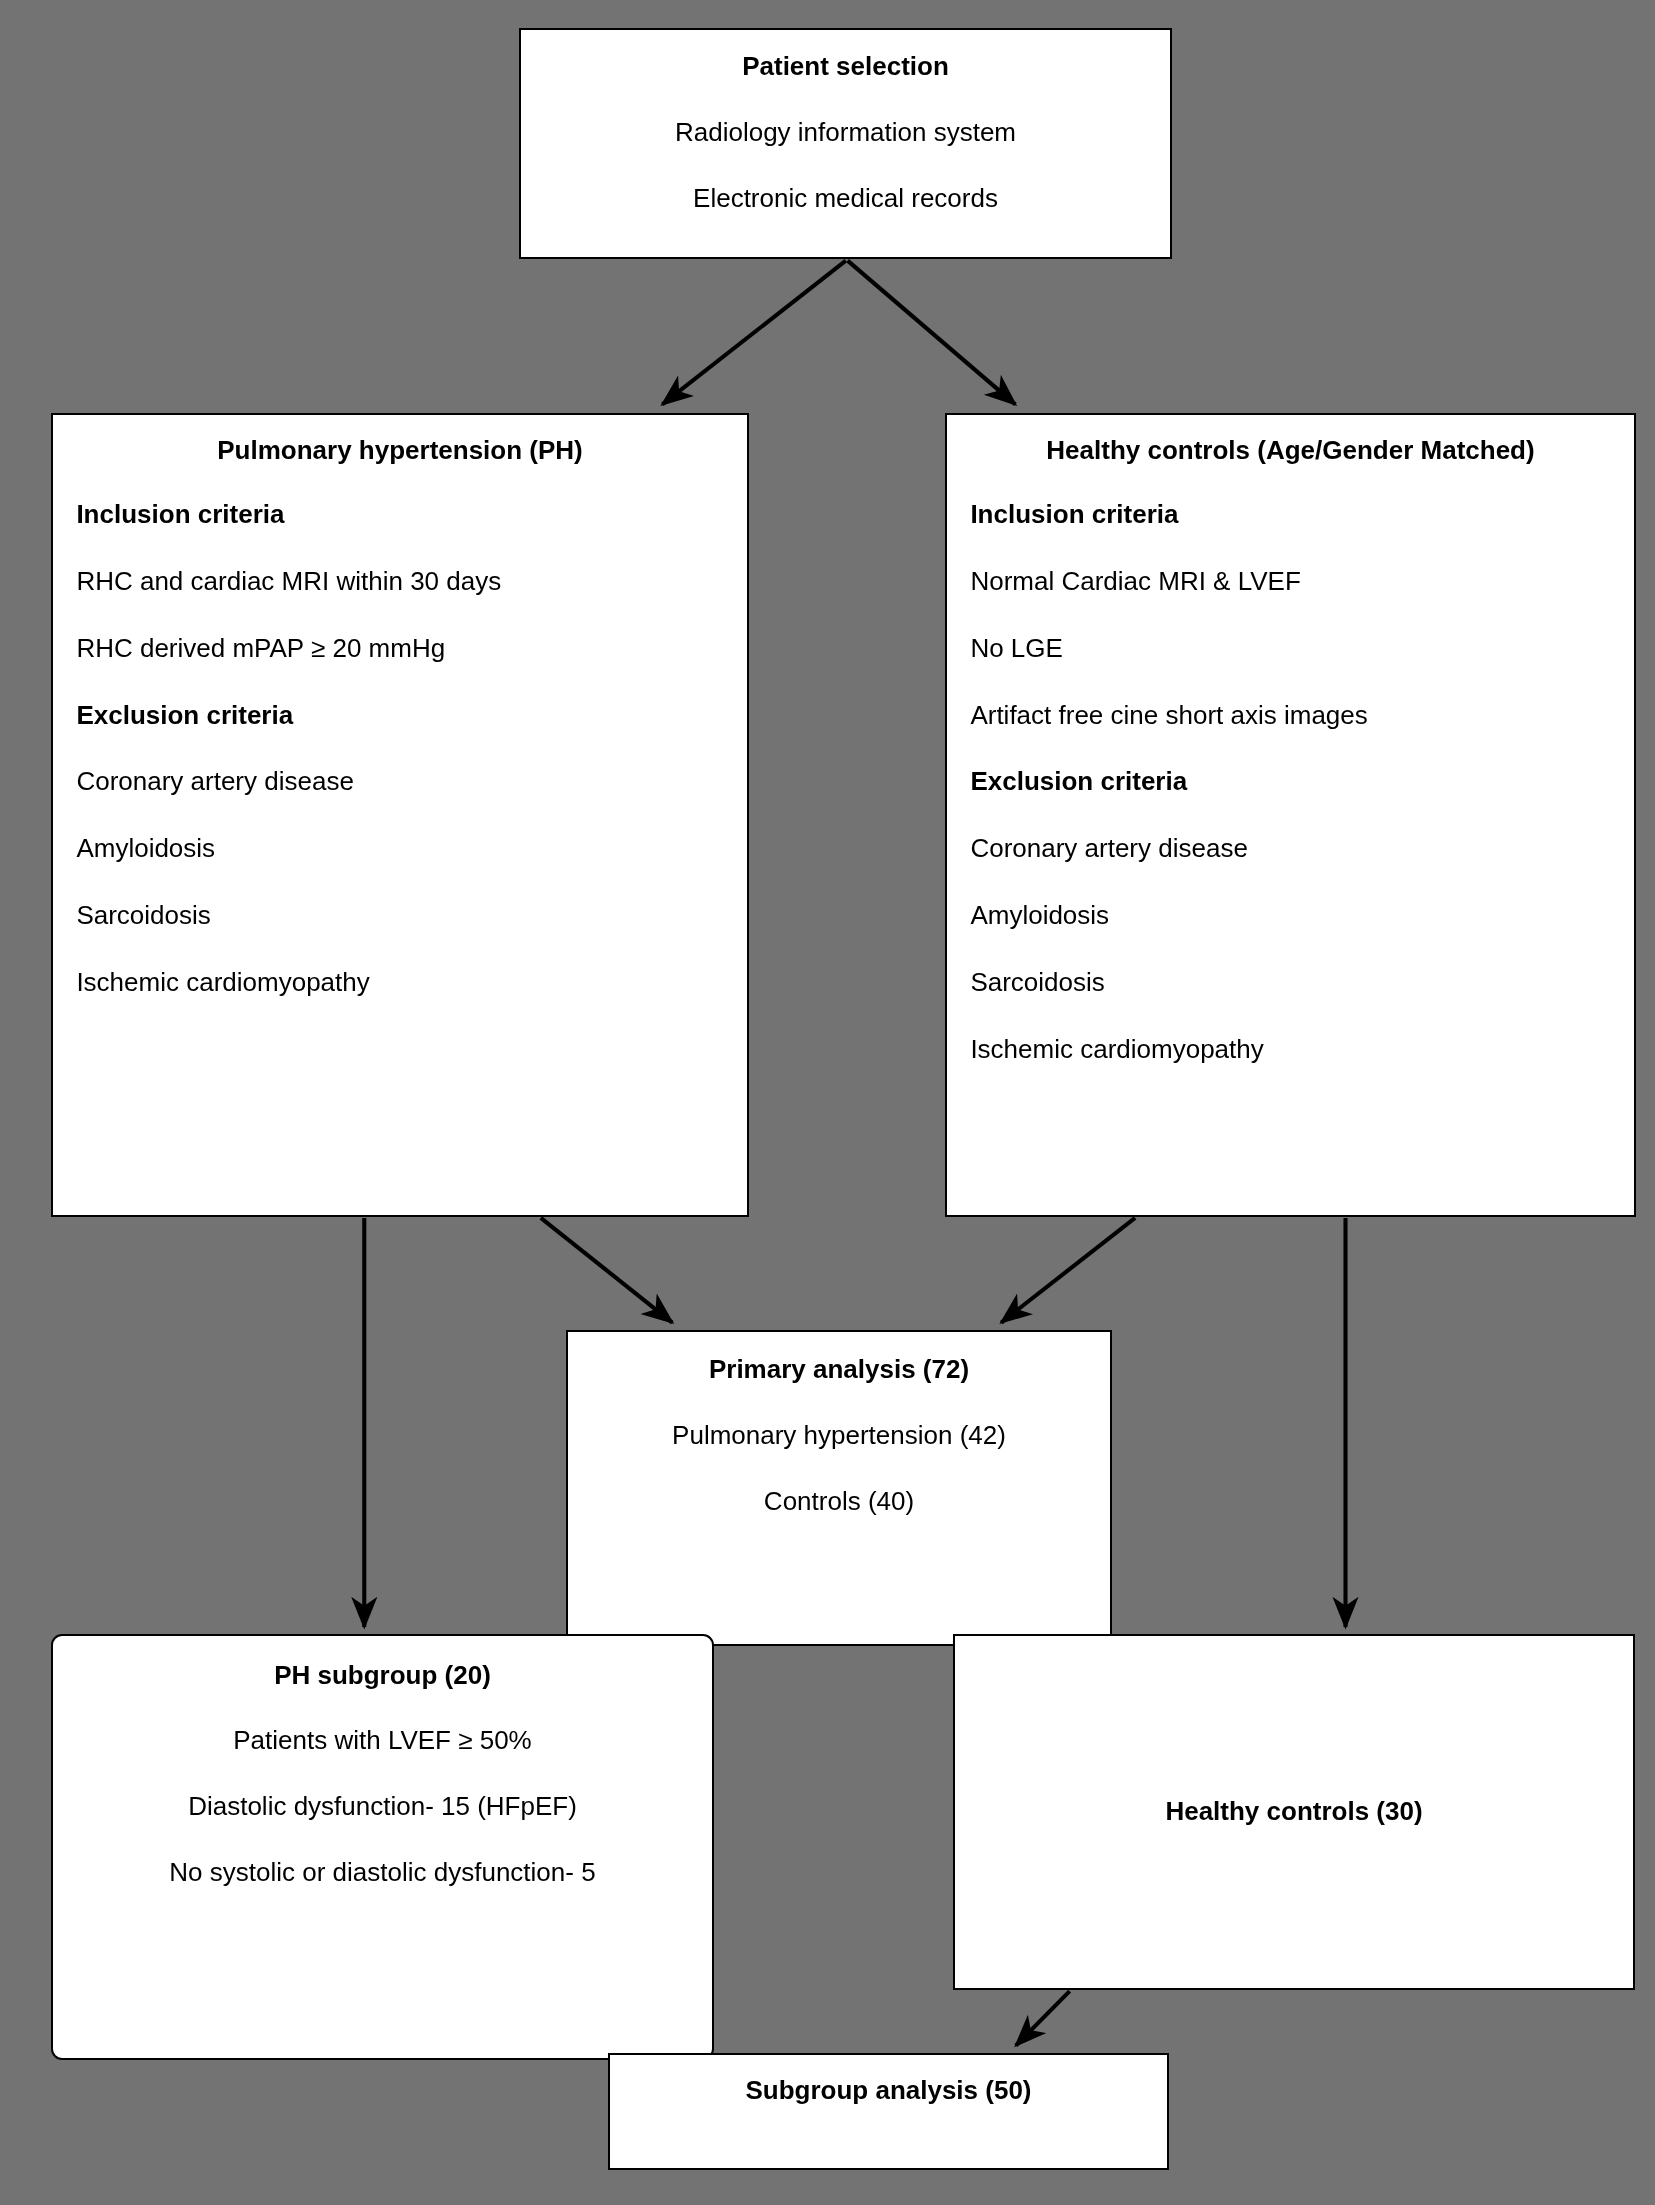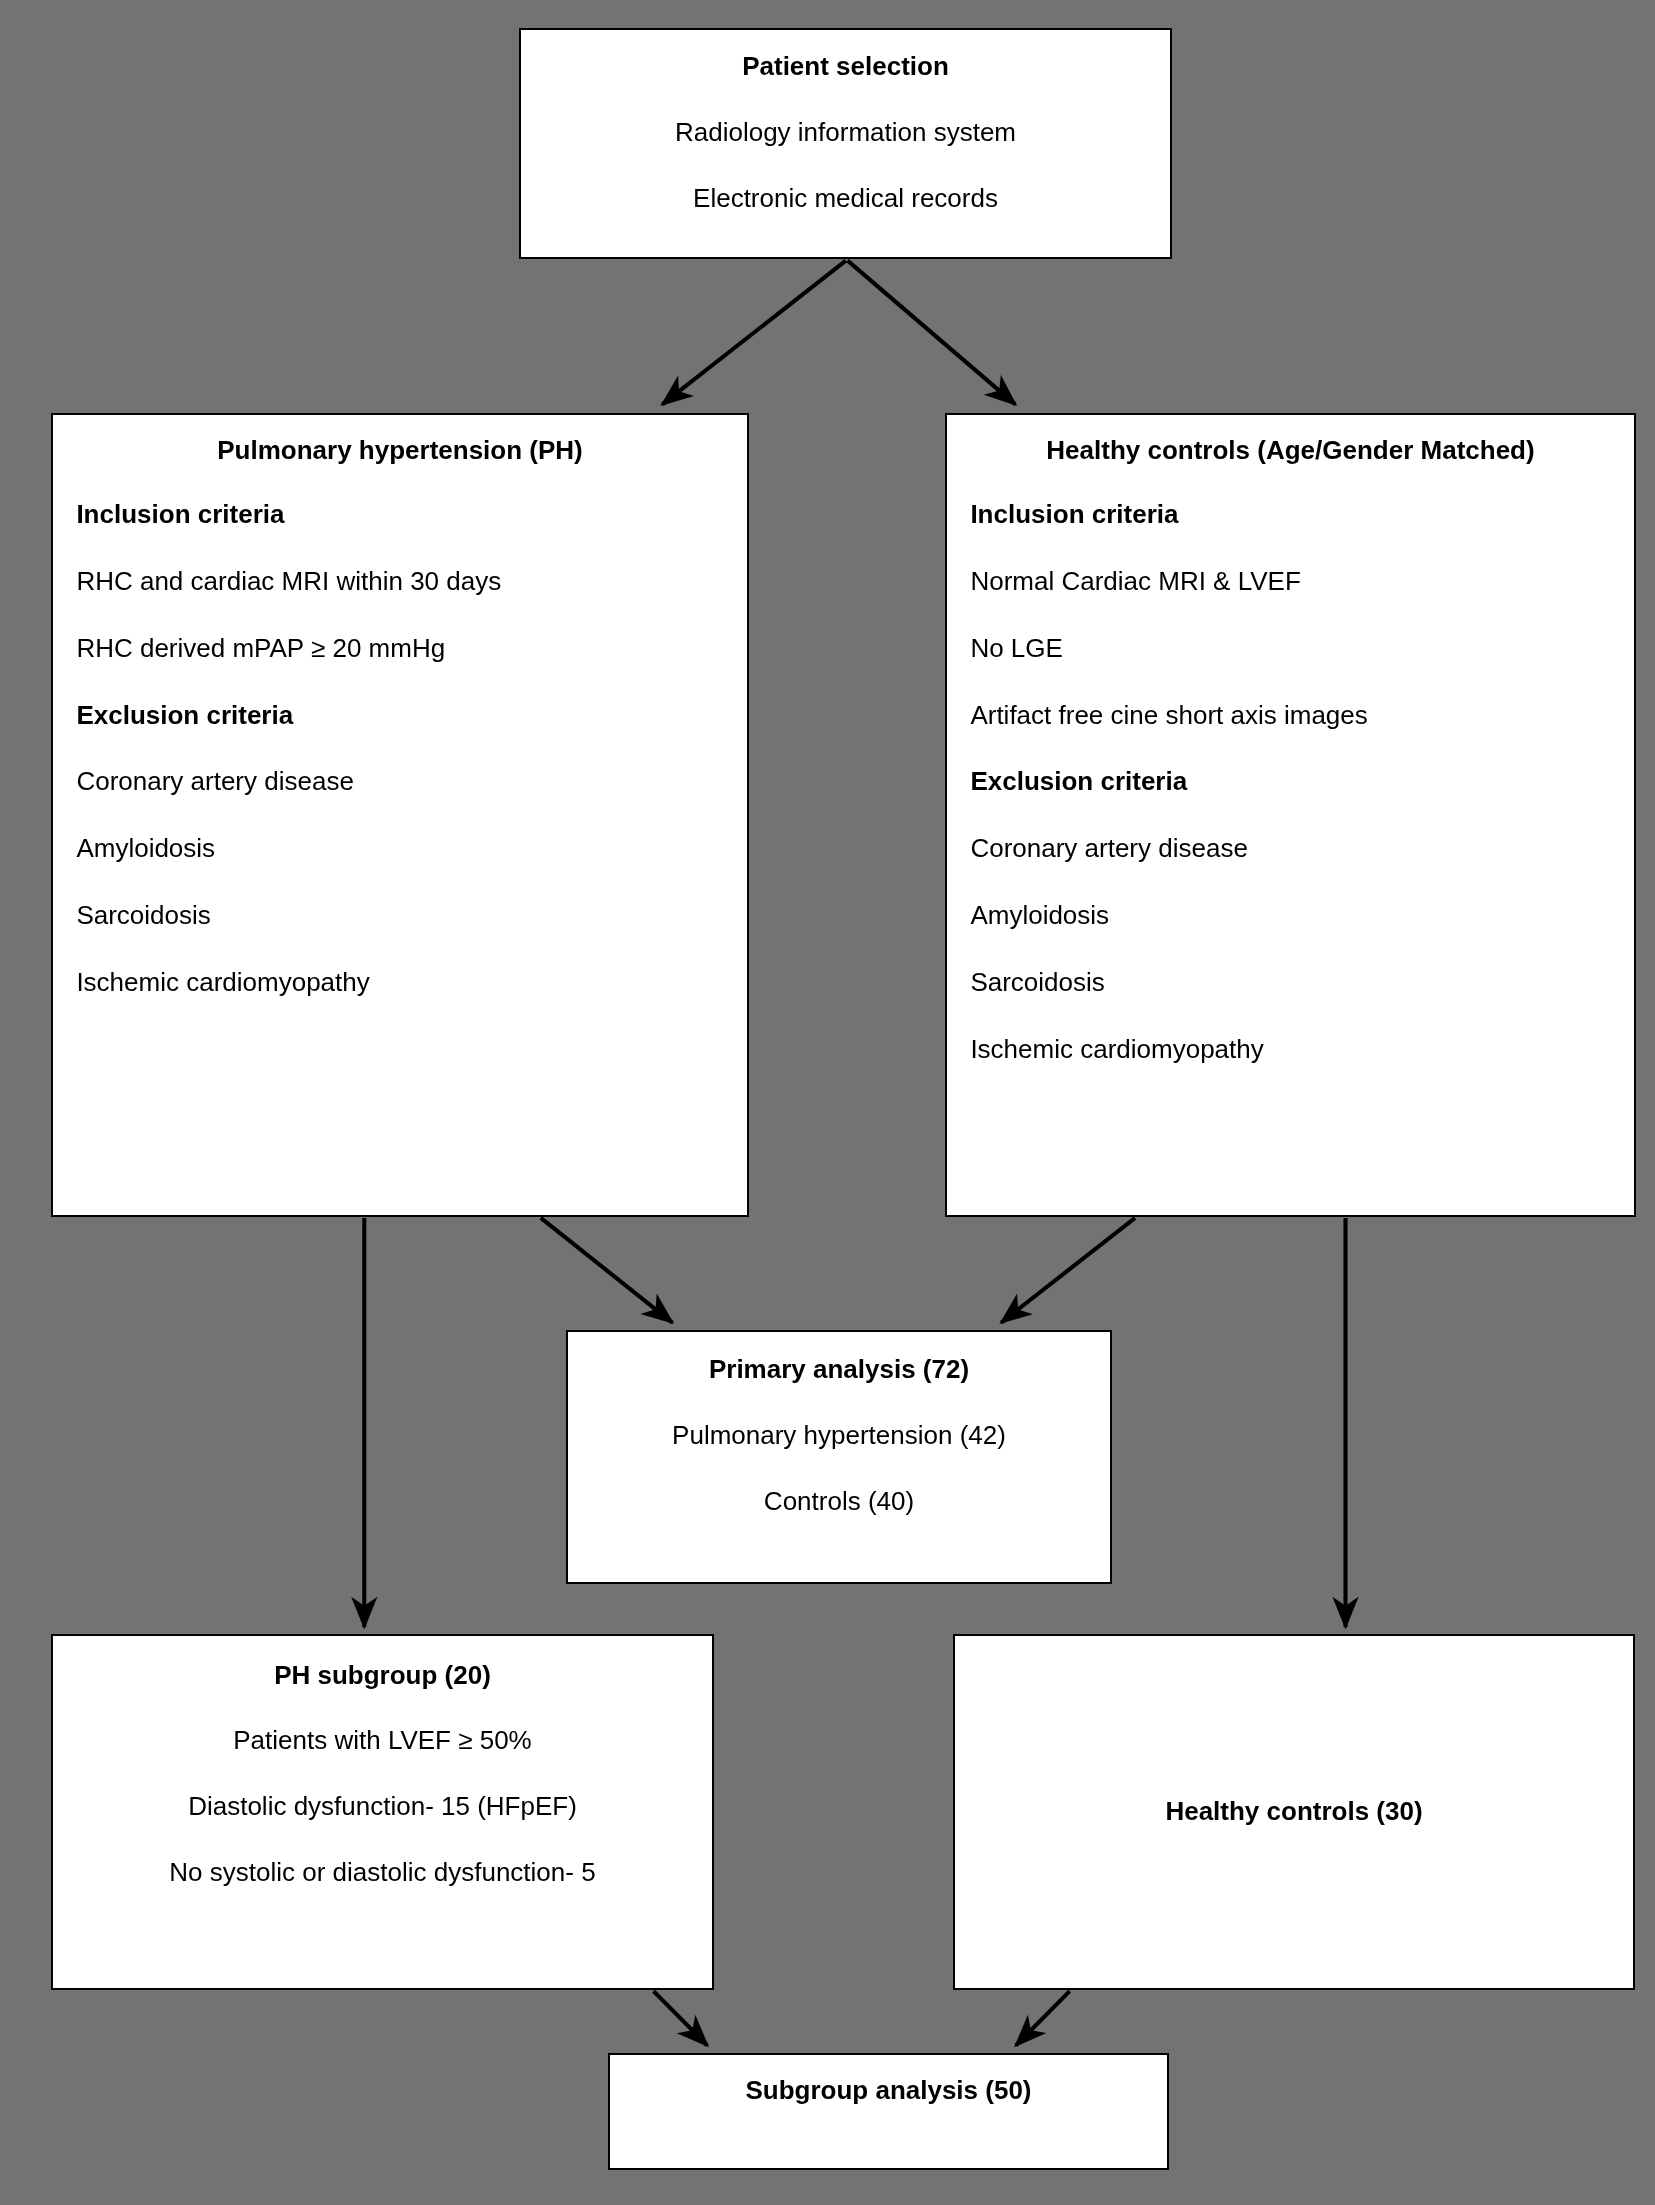--- a/index.html
+++ b/index.html
@@ -61,31 +61,32 @@
   
   #node-controls {
     left: 945px; top: 413px; width: 691px; height: 804px;
     padding: 21px 23.4px 0 23.4px;
   }
   #node-controls .node-line { margin-bottom: 37px; }
   #node-controls .node-line:first-child { margin-bottom: 34px; }
 
   
   #node-primary {
-    left: 566px; top: 1330px; width: 546px; height: 254px;
+    left: 566px; top: 1330px; width: 546px; height: 316px;
     padding: 23.4px 17.5px 0 17.5px;
     align-items: center;
   }
   #node-primary .node-line { margin-bottom: 36px; }
 
   
   #node-ph-subgroup {
-    left: 51px; top: 1634px; width: 663px; height: 356px;
+    left: 51px; top: 1634px; width: 663px; height: 426px;
     padding: 24.5px 17.5px 0 17.5px;
     align-items: center;
+    border-radius: 11px;
   }
   #node-ph-subgroup .node-line { margin-bottom: 36px; }
 
   
   #node-controls-30 {
     left: 953px; top: 1634px; width: 682px; height: 356px;
     padding: 0 17.5px;
     align-items: center;
     justify-content: center;
   }

